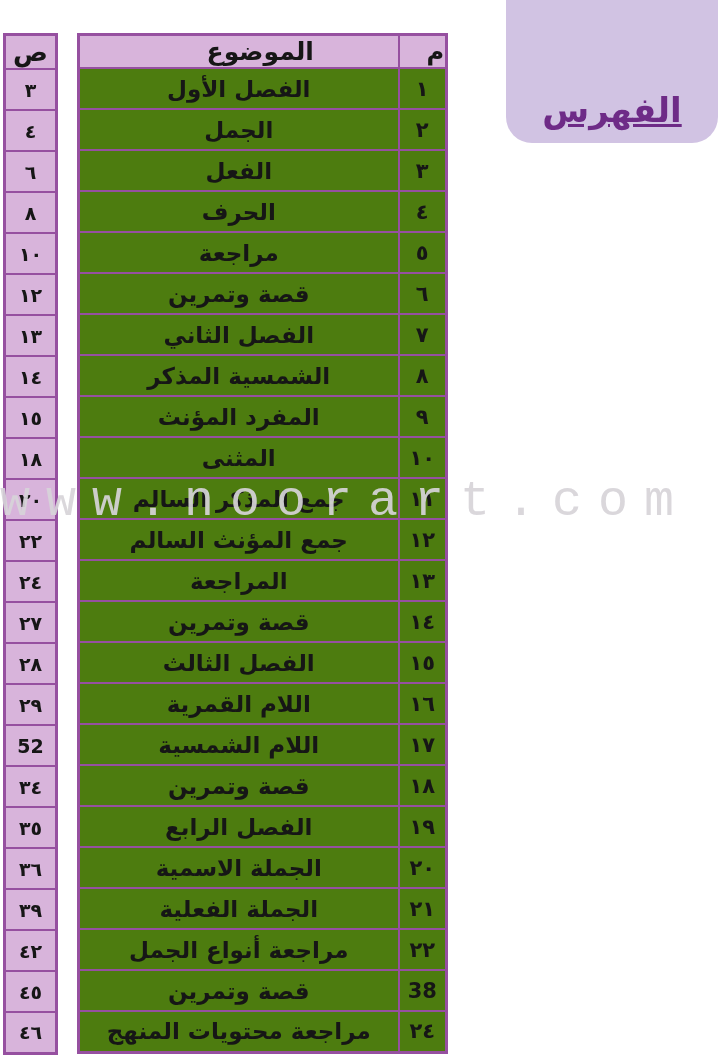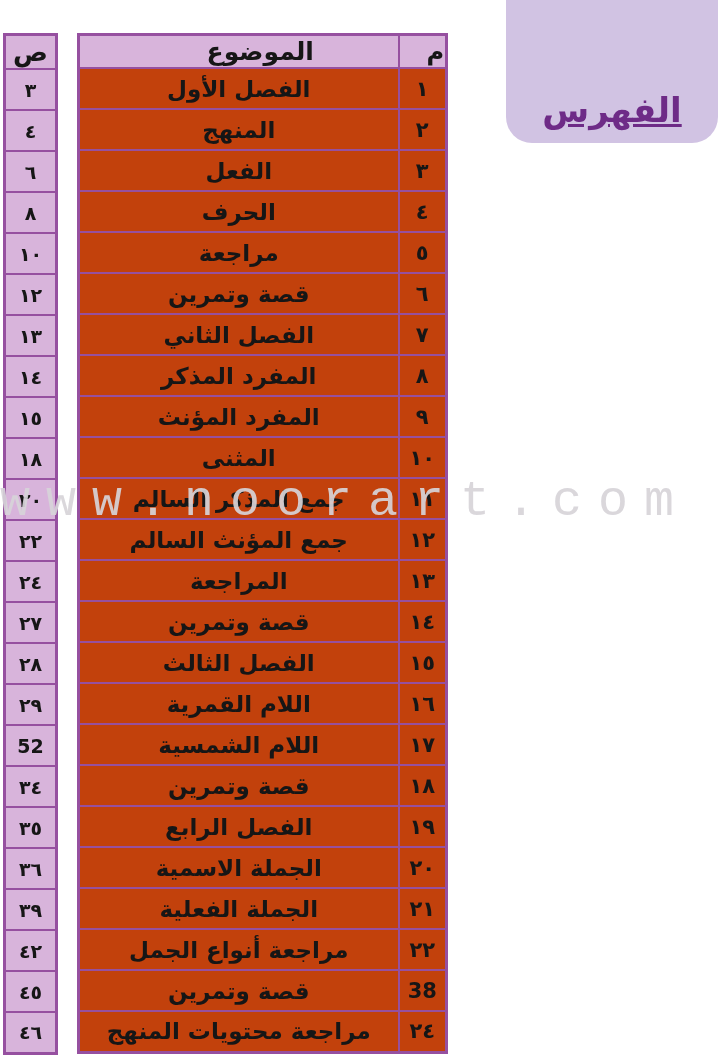--- a/index.html
+++ b/index.html
@@ -36,21 +36,21 @@
   .main-table th,.main-table td{
     border:2px solid var(--border);
     text-align:center;vertical-align:middle;
     color:var(--text-color);font-weight:bold;
     overflow:hidden;white-space:nowrap;
   }
   .main-table thead tr{height:33px;}
   .main-table tbody tr{height:41px;}
   .main-table th{background:var(--cell-fill);font-size:25px;padding-left:44px;}
   .main-table th.num-h{font-size:24px;}
-  .main-table td{background:#c2410c;margin-top:23px;}
+  .main-table td{background:#4d7c0f;margin-top:23px;}
   .main-table td.topic{font-size:23px;}
   .main-table td.num{font-size:21px;}
   .pages-table{
     position:absolute;top:33px;left:3px;width:55px;
     border:3px solid var(--border);
     direction:rtl;
   }
   .pages-table th,.pages-table td{
     border:2px solid var(--border);
     background:var(--cell-fill);
@@ -89,21 +89,21 @@
       <th>الموضوع</th>
     </tr>
   </thead>
   <tbody id="main-rows">
       <tr>
         <td class="num">١</td>
         <td class="topic">الفصل الأول</td>
       </tr>
       <tr>
         <td class="num">٢</td>
-        <td class="topic">المنهج</td>
+        <td class="topic">الجمل</td>
       </tr>
       <tr>
         <td class="num">٣</td>
         <td class="topic">الفعل</td>
       </tr>
       <tr>
         <td class="num">٤</td>
         <td class="topic">الحرف</td>
       </tr>
       <tr>
@@ -113,21 +113,21 @@
       <tr>
         <td class="num">٦</td>
         <td class="topic">قصة وتمرين</td>
       </tr>
       <tr>
         <td class="num">٧</td>
         <td class="topic">الفصل الثاني</td>
       </tr>
       <tr>
         <td class="num">٨</td>
-        <td class="topic">المفرد المذكر</td>
+        <td class="topic">الشمسية المذكر</td>
       </tr>
       <tr>
         <td class="num">٩</td>
         <td class="topic">المفرد المؤنث</td>
       </tr>
       <tr>
         <td class="num">١٠</td>
         <td class="topic">المثنى</td>
       </tr>
       <tr>

